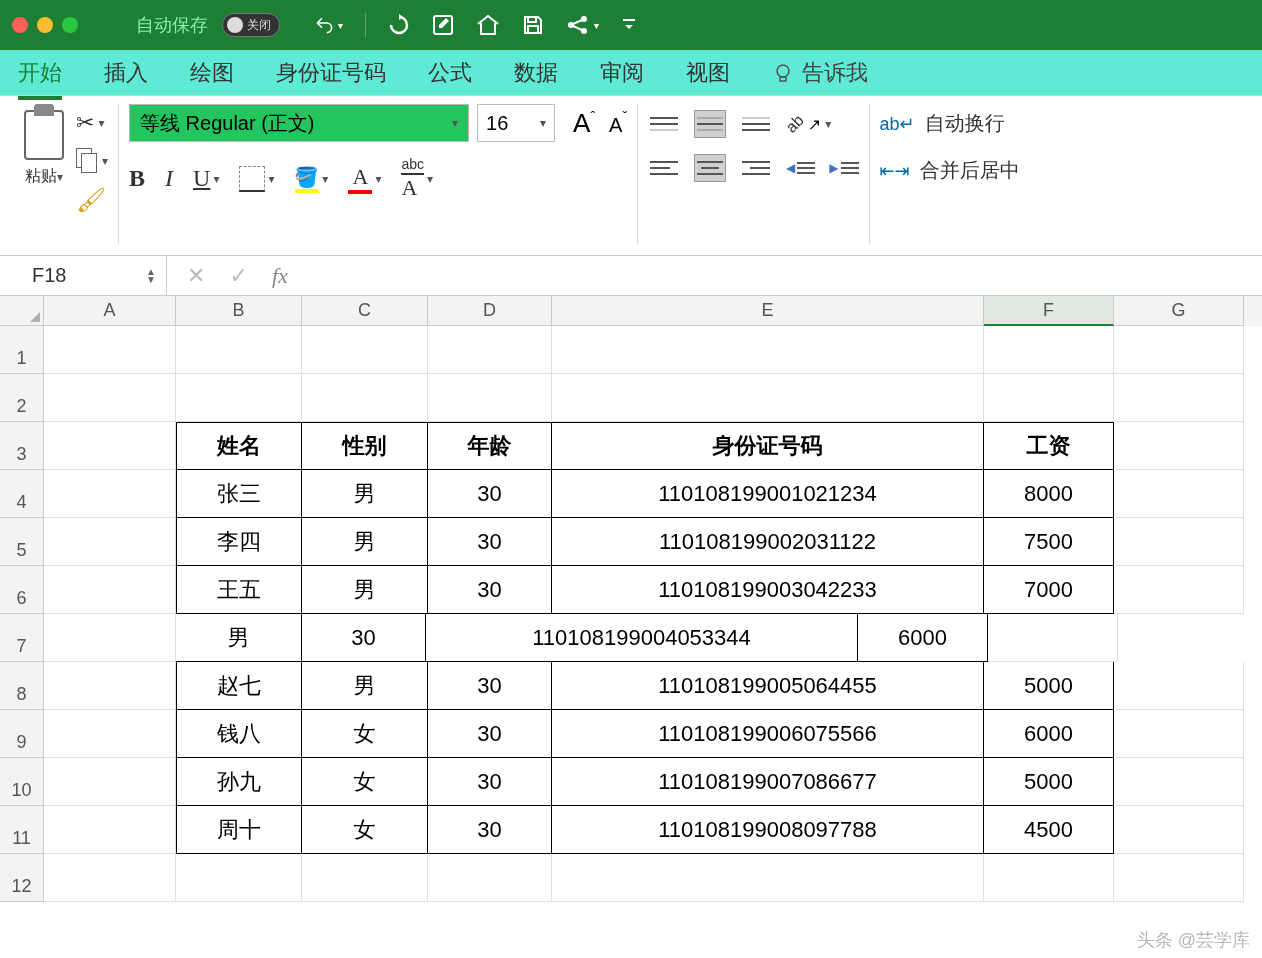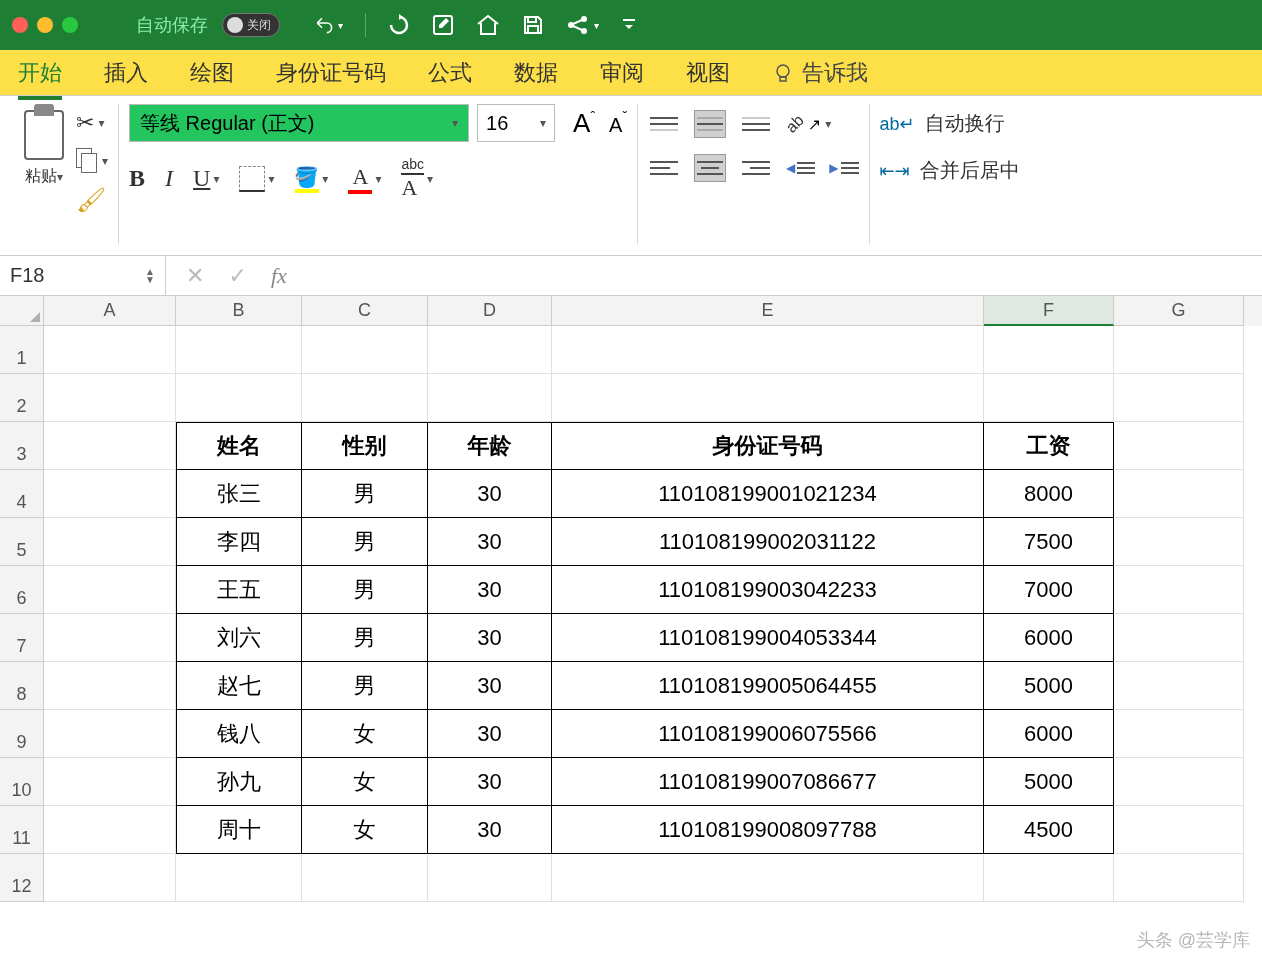--- a/index.html
+++ b/index.html
@@ -82,21 +82,21 @@
 }
 .qat-divider {
   width: 1px;
   height: 24px;
   background: rgba(255,255,255,0.3);
 }
 
 
 .ribbon-tabs {
   height: 46px;
-  background: #fde047;
+  background: #5eead4;
   display: flex;
   align-items: center;
   padding: 0 18px;
   gap: 42px;
   border-bottom: 1px solid #d0d0d0;
 }
 .ribbon-tab {
   font-size: 22px;
   color: #333;
   cursor: pointer;
@@ -415,29 +415,30 @@
 
 
 .formula-bar {
   height: 40px;
   border-bottom: 1px solid #ccc;
   display: flex;
   align-items: center;
   background: #fff;
 }
 .name-box {
-  width: 166px;
+  width: 145px;
   height: 100%;
   border-right: 1px solid #ccc;
   display: flex;
   align-items: center;
   justify-content: space-between;
   padding: 0 10px;
   font-size: 20px;
   color: #333;
+  margin-left: 22px;
 }
 .name-spinner {
   display: flex;
   flex-direction: column;
   line-height: 8px;
   font-size: 10px;
   color: #666;
 }
 .formula-controls {
   display: flex;
@@ -901,21 +902,20 @@
         <div class="cell col-A"></div>
         <div class="cell col-B data-border data-border-left">王五</div>
         <div class="cell col-C data-border">男</div>
         <div class="cell col-D data-border">30</div>
         <div class="cell col-E data-border">110108199003042233</div>
         <div class="cell col-F data-border">7000</div>
         <div class="cell col-G"></div>
       </div>
       <div class="cell-row">
         <div class="cell col-A"></div>
-        <div class="cell col-B data-border data-border-left">刘六</div>
         <div class="cell col-C data-border">男</div>
         <div class="cell col-D data-border">30</div>
         <div class="cell col-E data-border">110108199004053344</div>
         <div class="cell col-F data-border">6000</div>
         <div class="cell col-G"></div>
       </div>
       <div class="cell-row">
         <div class="cell col-A"></div>
         <div class="cell col-B data-border data-border-left">赵七</div>
         <div class="cell col-C data-border">男</div>

